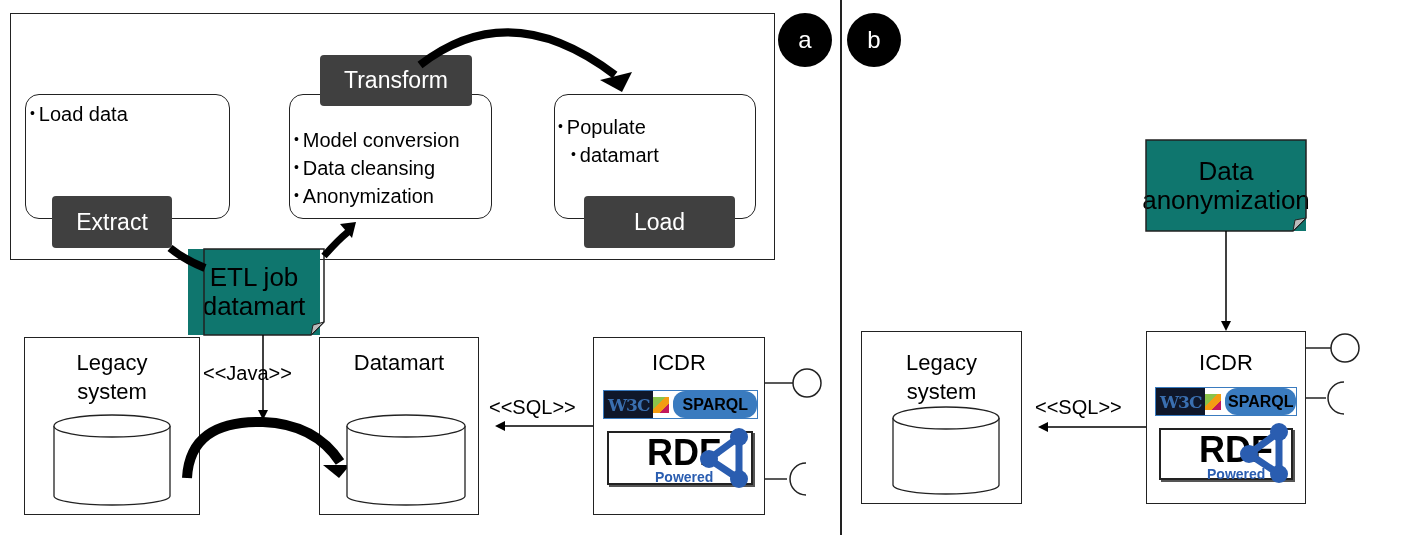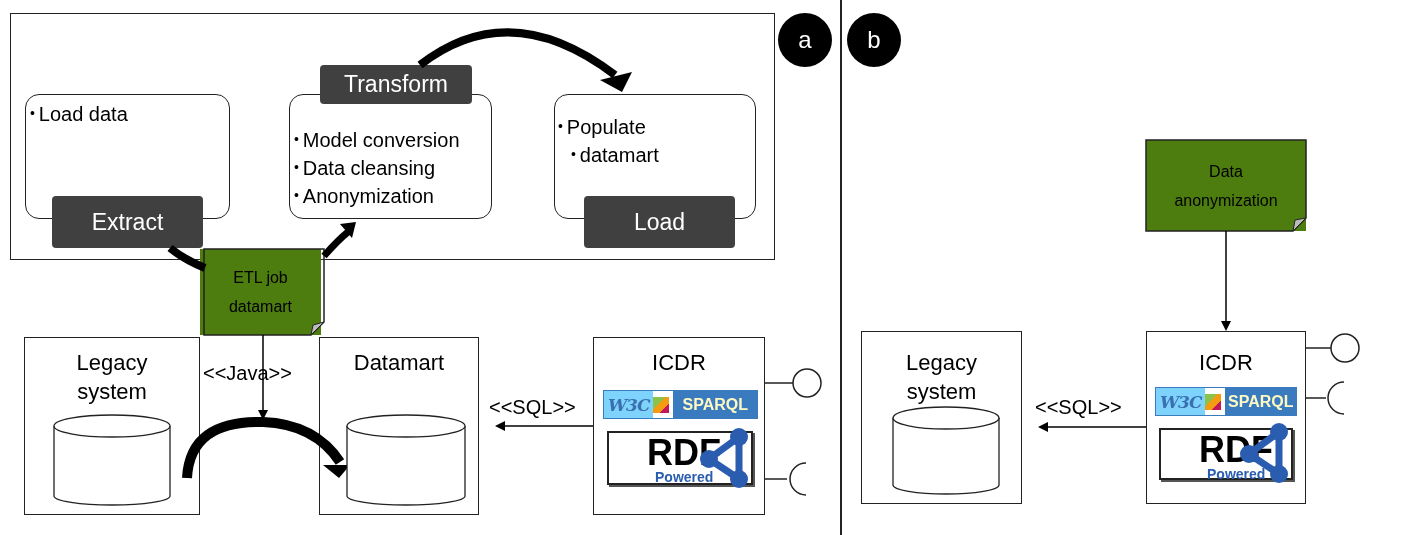--- a/index.html
+++ b/index.html
@@ -7,49 +7,49 @@
          font-family: "Liberation Sans", sans-serif; color: #000; }
   .abs { position: absolute; }
   .frame { position: absolute; border: 1.5px solid #222; background: #fff; box-sizing: border-box; }
   .rbox { position: absolute; border: 1.5px solid #222; border-radius: 14px; background: #fff; box-sizing: border-box; }
   .dark { position: absolute; background: #404040; color: #fff; border-radius: 4px;
           font-size: 23px; display: flex; align-items: center; justify-content: center; box-sizing: border-box; }
   .bullets { position: absolute; font-size: 20px; line-height: 27px; white-space: nowrap; }
   .bullets div::before { content: "\2022\00a0"; font-size: 14px; vertical-align: 3px; }
   .comp { position: absolute; border: 1.5px solid #222; background: #fff; box-sizing: border-box; }
   .comp-title { position: absolute; left: 0; right: 0; text-align: center; font-size: 22px; line-height: 29px; }
-  .note { position: absolute; background: #4d7c0f; box-sizing: border-box; font-size: 16px; line-height: 29px;
+  .note { position: absolute; background: #0f766e; box-sizing: border-box; font-size: 26px; line-height: 29px;
           text-align: center; display: flex; align-items: center; justify-content: center; }
   .label { position: absolute; font-size: 20px; white-space: nowrap; }
   .badge { position: absolute; width: 54px; height: 54px; border-radius: 50%; background: #000; color: #fff;
            font-size: 24px; display: flex; align-items: center; justify-content: center; }
   svg.overlay { position: absolute; left: 0; top: 0; width: 1412px; height: 535px; pointer-events: none; }
   .logo-sparql { position: absolute; height: 29px; display: flex; border: 1px solid #3a7bbf; box-sizing: border-box; }
-  .logo-sparql .w3c { background: #7dd3fc; color: #3a6fb0; font-weight: bold; font-size: 17px; padding: 0 4px;
-                      display: flex; align-items: center; font-family: "DejaVu Serif", serif; letter-spacing: -1px; font-style: italic; }
+  .logo-sparql .w3c { background: #0f172a; color: #3a6fb0; font-weight: bold; font-size: 17px; padding: 0 4px;
+                      display: flex; align-items: center; font-family: "DejaVu Serif", serif; letter-spacing: -1px; }
   .logo-sparql .cube { width: 16px; height: 16px; margin: 6px 4px 0 0; background: linear-gradient(135deg,#8bc34a 0 40%, #f39c12 40% 70%, #c2185b 70%); }
-  .logo-sparql .sp { background: #3a7bbf; color: #fef9c3; font-weight: bold; font-size: 16px; flex: 1;
-                     display: flex; align-items: center; justify-content: center; }
+  .logo-sparql .sp { background: #3a7bbf; color: #000000; font-weight: bold; font-size: 16px; flex: 1;
+                     display: flex; align-items: center; justify-content: center; border-radius: 12px; }
   .logo-rdf { position: absolute; border: 2px solid #222; background: #fff; box-sizing: border-box; box-shadow: 2px 2px 0 #555; }
   .logo-rdf .rdf { position: absolute; left: 6px; top: 0px; font-size: 36px; font-weight: bold; line-height: 40px; margin-left: 32px; }
   .logo-rdf .pw { position: absolute; left: 6px; top: 36px; font-size: 14px; font-weight: bold; color: #2a5db0; padding-left: 40px; }
 </style>
 </head>
 <body>
 
 <div class="frame" style="left:10px;top:13px;width:765px;height:247px;"></div>
 
 <div class="rbox" style="left:25px;top:94px;width:205px;height:125px;"></div>
 <div class="bullets" style="left:30px;top:100px;">
   <div>Load data</div>
 </div>
-<div class="dark" style="left:52px;top:196px;width:151px;height:52px;">Extract</div>
+<div class="dark" style="left:52px;top:196px;width:120px;height:52px;">Extract</div>
 
 <div class="rbox" style="left:289px;top:94px;width:203px;height:125px;"></div>
-<div class="dark" style="left:320px;top:65px;width:152px;height:39px;">Transform</div>
+<div class="dark" style="left:320px;top:55px;width:152px;height:51px;">Transform</div>
 <div class="bullets" style="left:294px;top:126px;">
   <div>Model conversion</div>
   <div>Data cleansing</div>
   <div>Anonymization</div>
 </div>
 
 <div class="rbox" style="left:554px;top:94px;width:202px;height:125px;"></div>
 <div class="bullets" style="left:558px;top:113px;">
   <div>Populate</div>
   <div style="padding-left:13px;"><span>datamart</span></div>
@@ -81,21 +81,21 @@
   <span class="rdf">RDF</span>
   <span class="pw">Powered</span>
   <svg class="abs" style="left:88px;top:-6px;" width="60" height="62" viewBox="0 0 60 62">
     <path d="M42 10 L12 32 L42 52 Z" fill="none" stroke="#2a5db0" stroke-width="7"></path>
     <circle cx="42" cy="10" r="9" fill="#2a5db0"></circle>
       <circle cx="12" cy="32" r="9" fill="#2a5db0"></circle>
       <circle cx="42" cy="52" r="9" fill="#2a5db0"></circle>
   </svg>
 </div>
 
-<div class="note" style="left:200px;top:249px;width:121px;height:86px;">
+<div class="note" style="left:188px;top:249px;width:132px;height:86px;">
   <div>
     <div>ETL job</div>
     <div>datamart</div>
   </div>
 </div>
 
 <div class="label" style="left:203px;top:362px;">&lt;&lt;Java&gt;&gt;</div>
 <div class="label" style="left:489px;top:396px;">&lt;&lt;SQL&gt;&gt;</div>
 
 <div class="abs" style="left:840px;top:0;width:2px;height:535px;background:#222;"></div>

